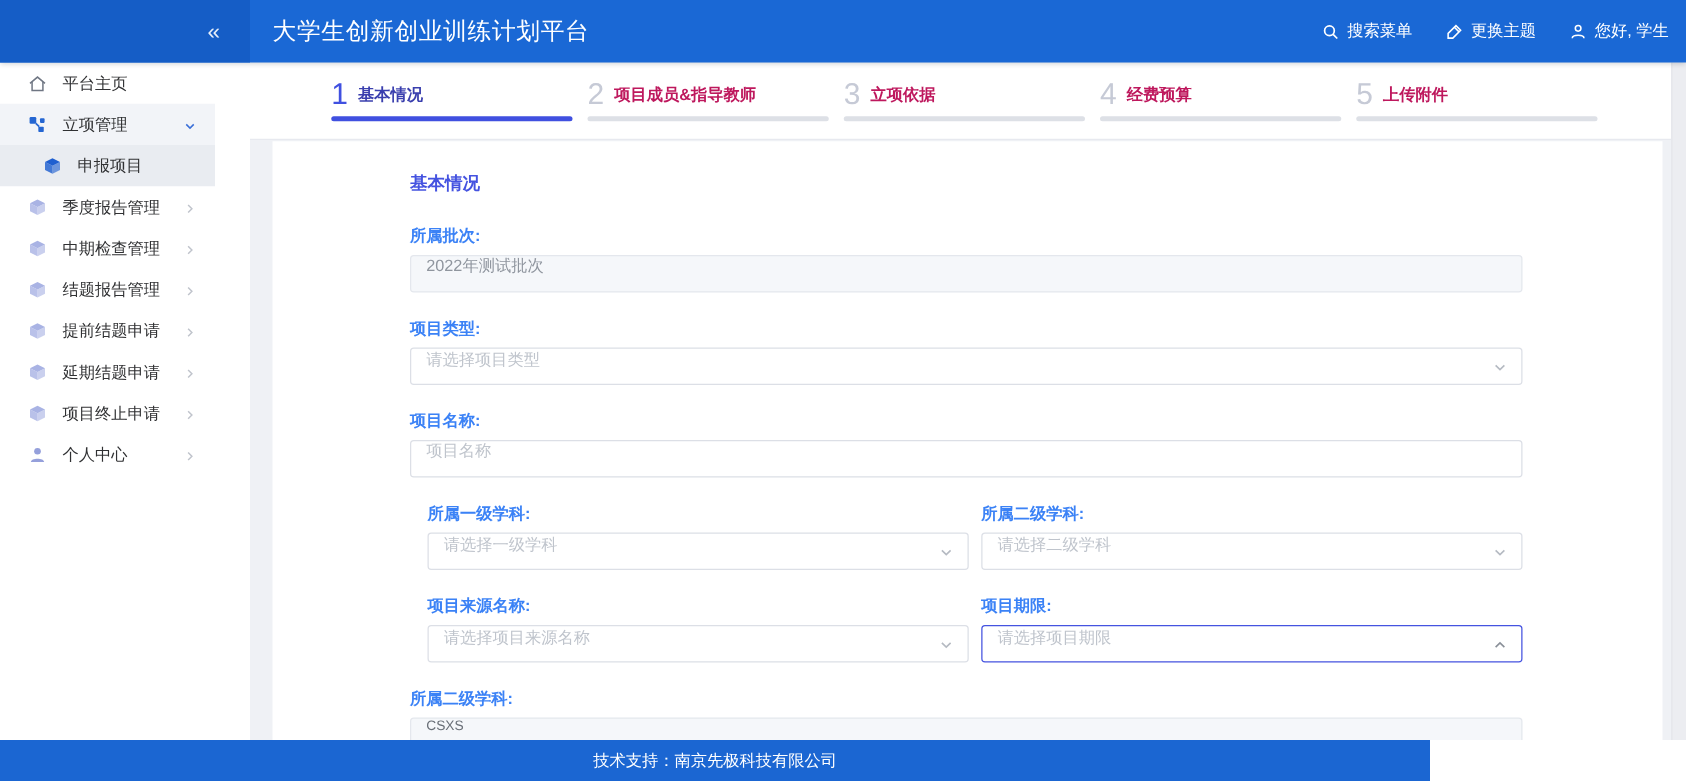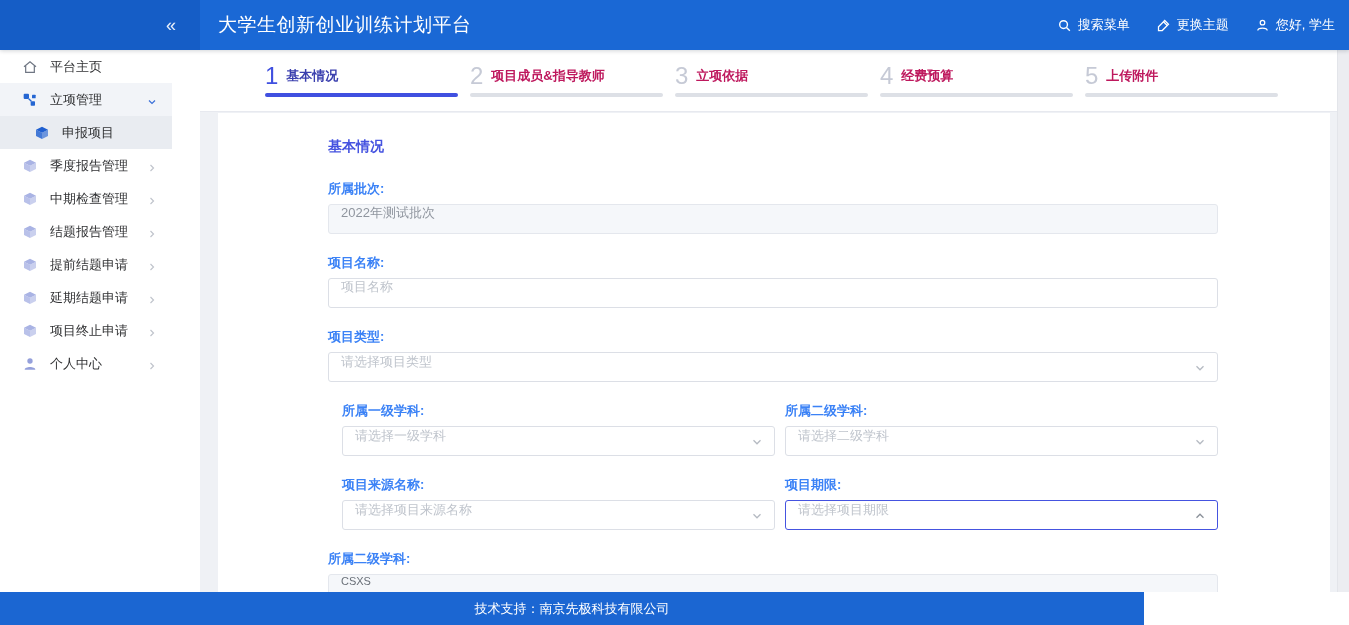--- a/index.html
+++ b/index.html
@@ -301,35 +301,35 @@
       <div class="form-title">基本情况</div>
 
       <div class="field">
         <span class="f-label">所属批次:</span>
         <div class="control disabled">
           <input type="text" disabled="" value="2022年测试批次" style="">
         </div>
       </div>
 
       <div class="field">
-        <span class="f-label">项目名称:</span>
-        <div class="control">
-          <input type="text" placeholder="项目名称" style="">
-        </div>
-      </div>
-
-      <div class="field">
         <span class="f-label">项目类型:</span>
         <div class="control f-select">
           <span class="ph">请选择项目类型</span>
           <span class="chev">
             <svg width="14" height="14" viewBox="0 0 24 24" fill="none" stroke="#b5bac2" stroke-width="2.2">
                 <polyline points="6 9 12 15 18 9"></polyline>
               </svg>
           </span>
+        </div>
+      </div>
+
+      <div class="field">
+        <span class="f-label">项目名称:</span>
+        <div class="control">
+          <input type="text" placeholder="项目名称" style="">
         </div>
       </div>
 
       <div class="two-col">
         <div class="col field">
           <span class="f-label">所属一级学科:</span>
           <div class="control f-select">
             <span class="ph">请选择一级学科</span>
             <span class="chev">
               <svg width="14" height="14" viewBox="0 0 24 24" fill="none" stroke="#b5bac2" stroke-width="2.2">

